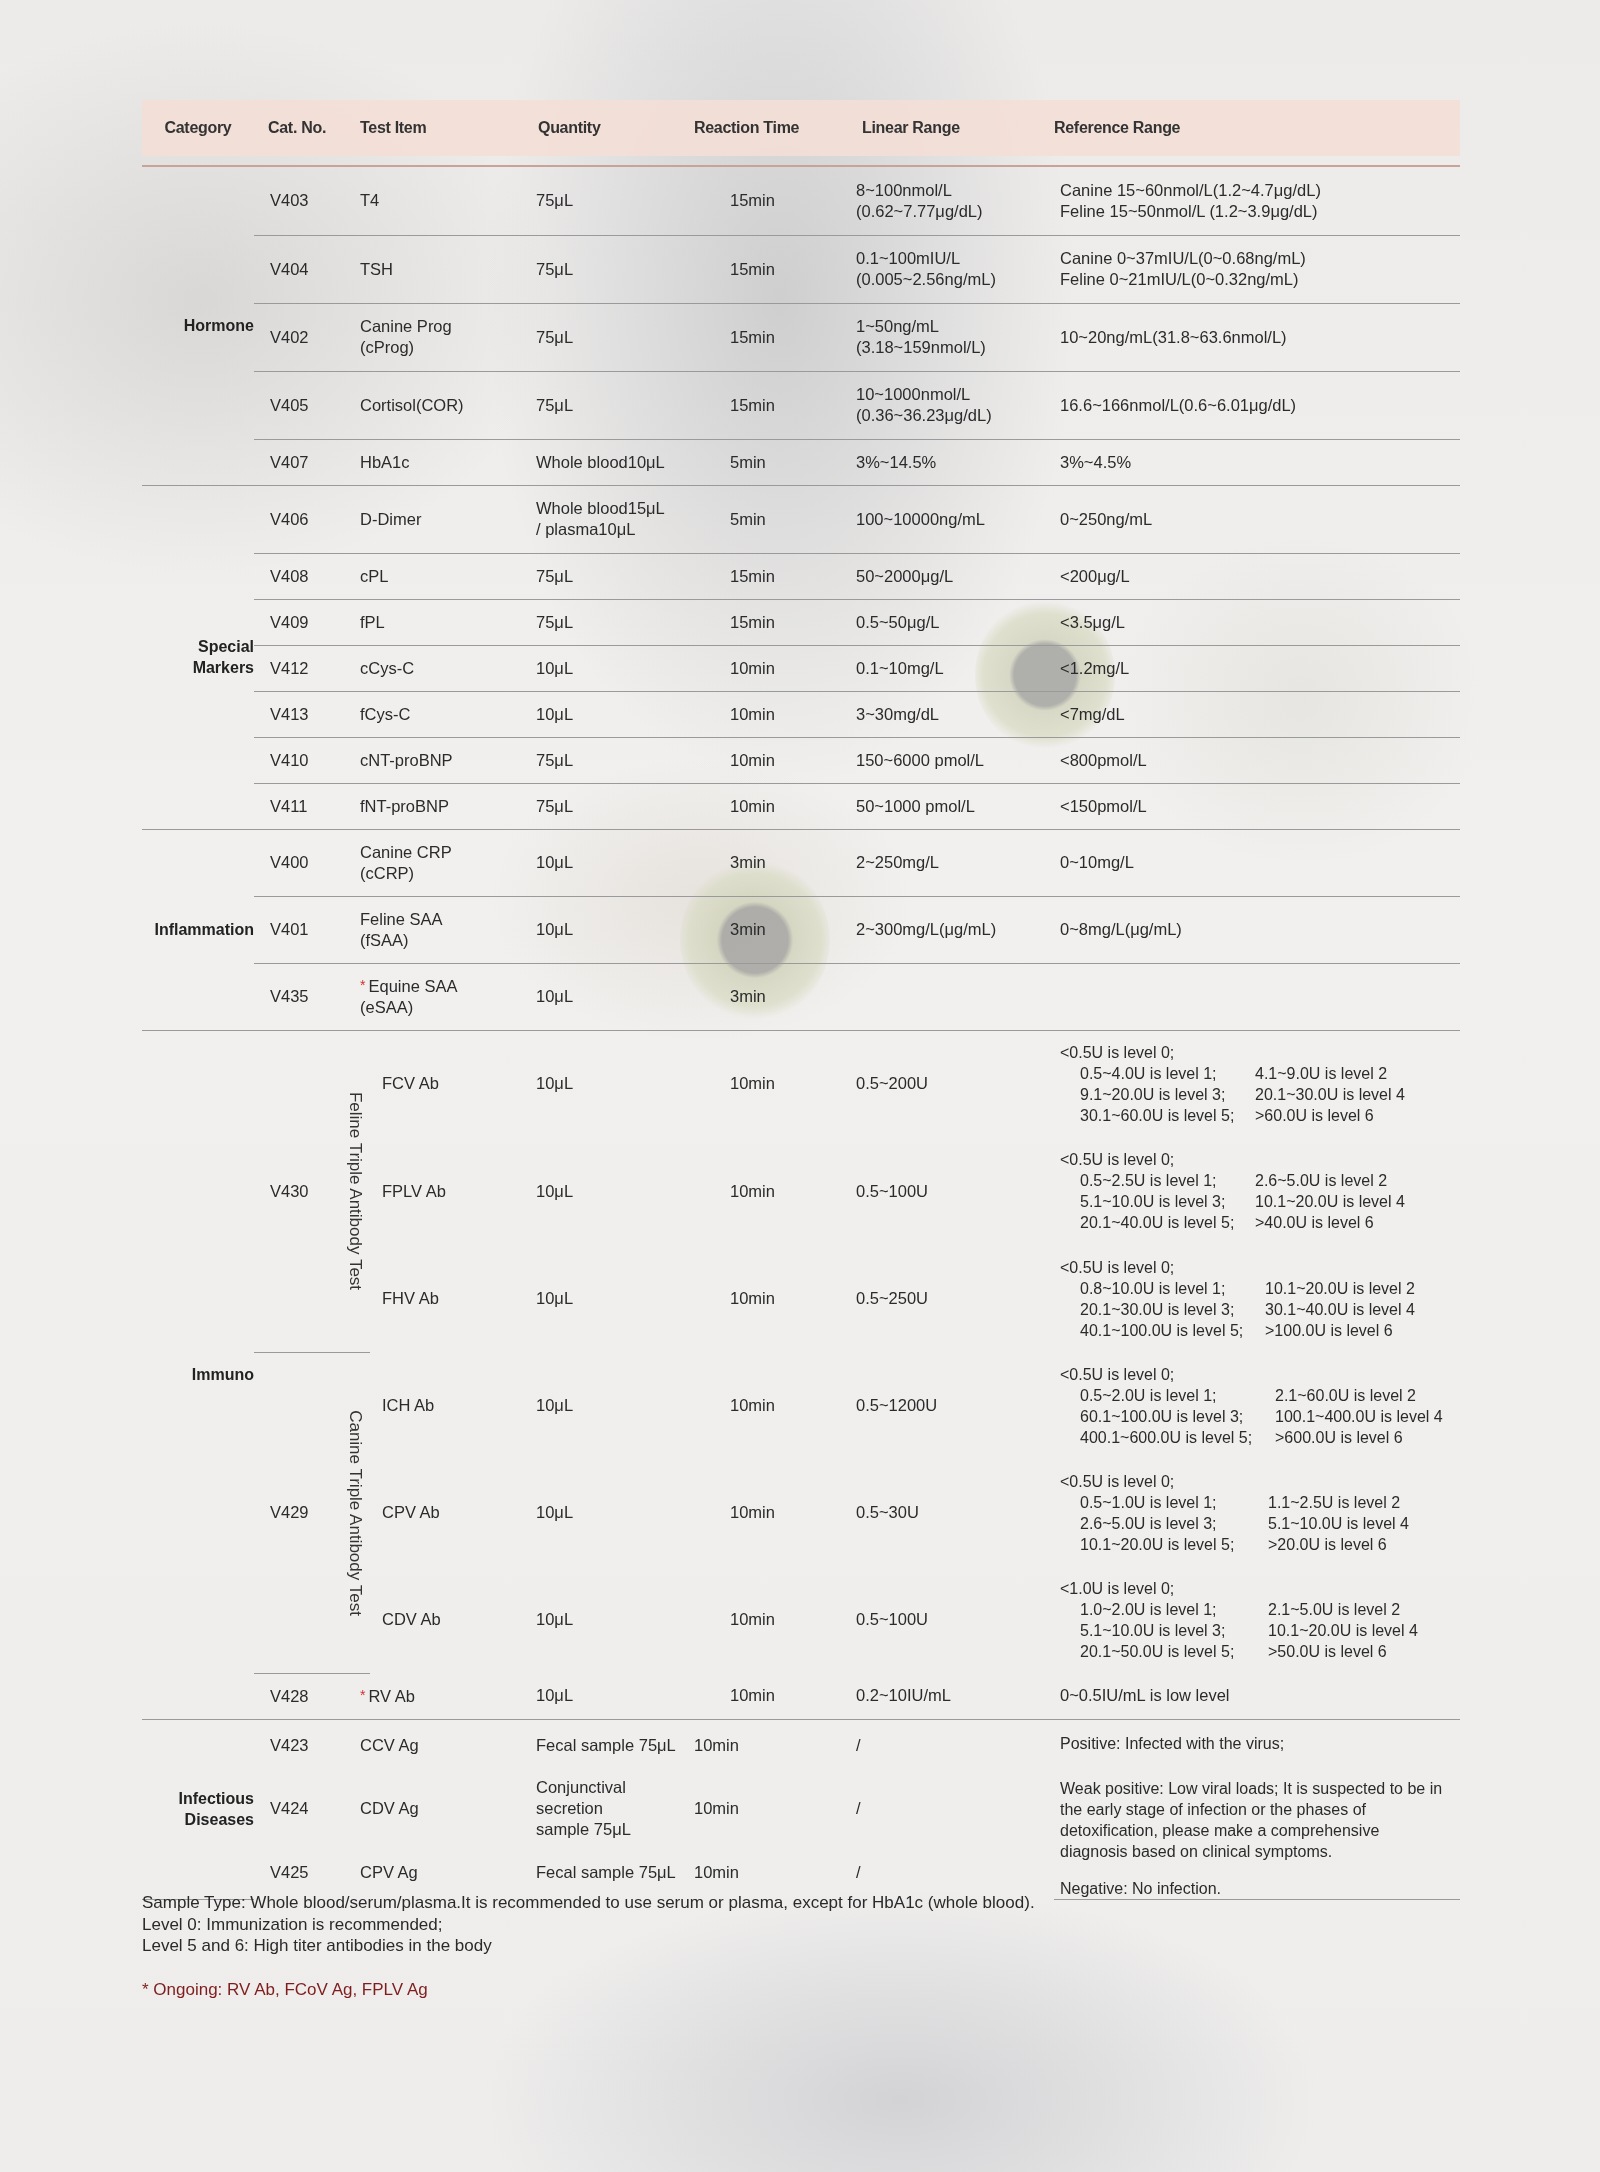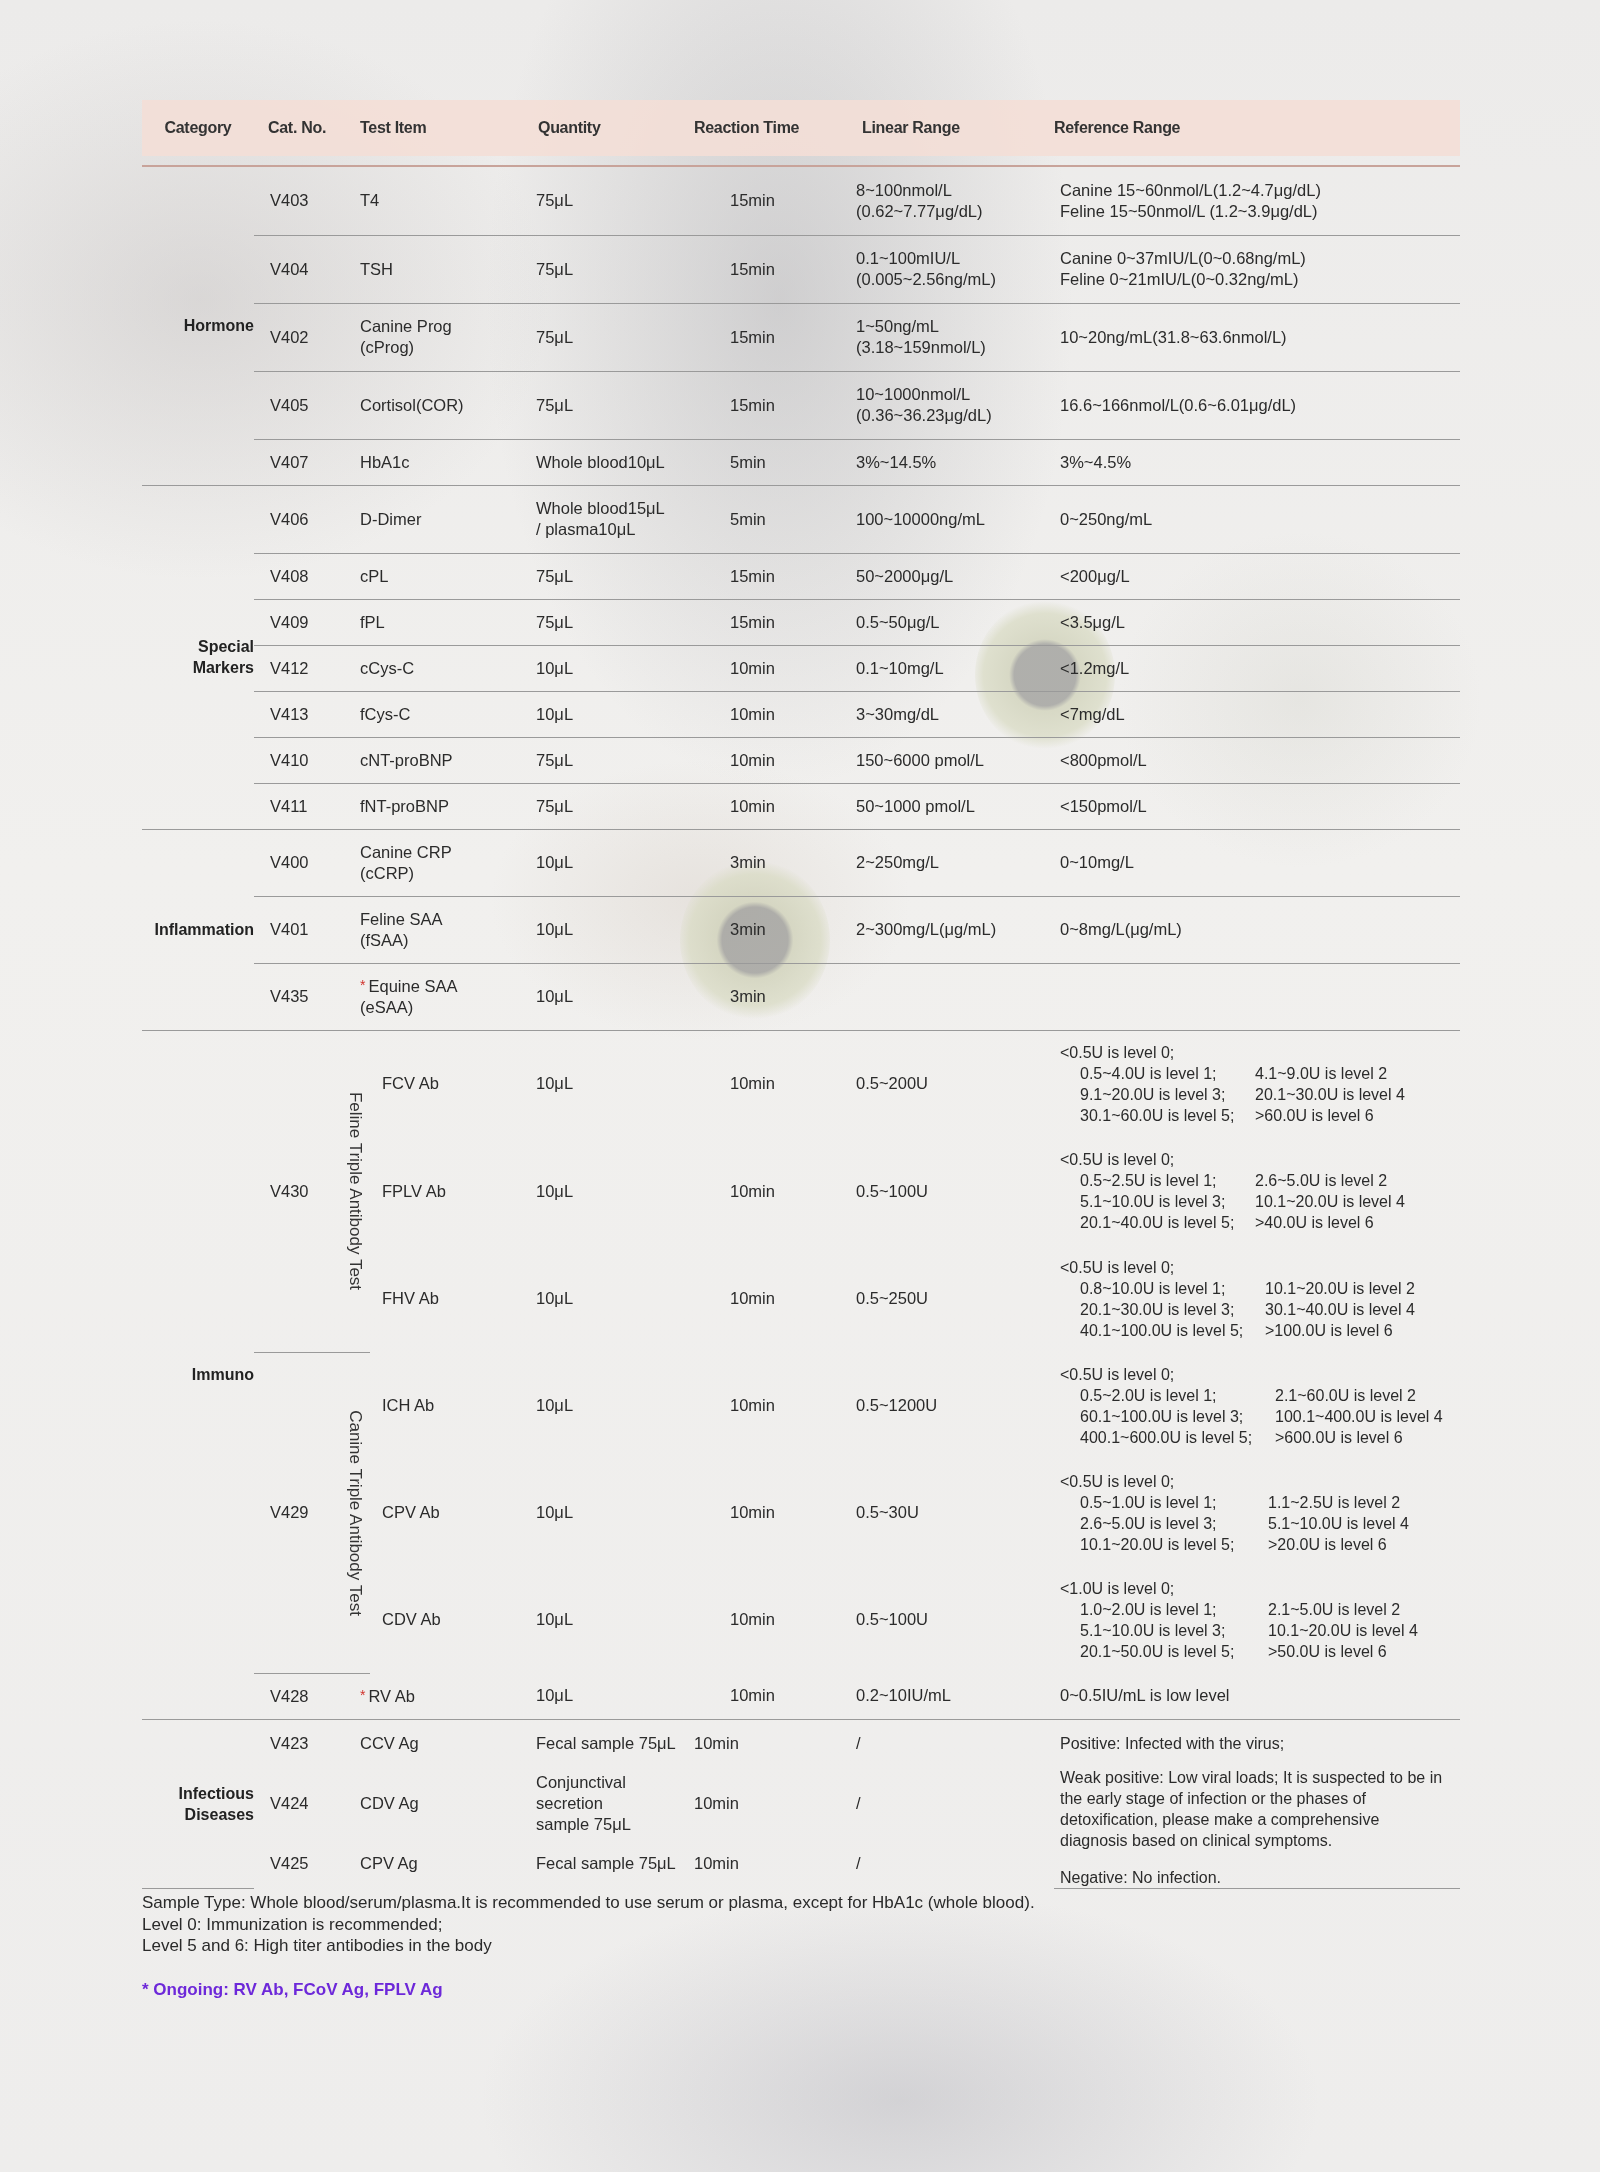--- a/index.html
+++ b/index.html
@@ -53,21 +53,21 @@
   td.vert { position: relative; }
   .vtext {
     position: absolute; left: 50%; top: 50%;
     transform: translate(-50%, -50%) rotate(90deg);
     white-space: nowrap; font-size: 17px; color: #333;
   }
   .lvl { font-size: 16px; line-height: 21px; }
   .lvl .row { display: flex; margin-left: 20px; }
   .infref { font-size: 16px; line-height: 16px; }
   .notes { position: absolute; left: 142px; top: 1892px; font-size: 17px; line-height: 21.5px; color: #2a2a2a; }
-  .ongoing { color: #6d28d9; margin-top: 22px; font-weight: bold; }
+  .ongoing { color: #7f1d1d; margin-top: 22px; }
 </style>
 </head>
 <body>
 
 <div class="eye" style="left:975px;top:600px;width:140px;height:150px;"></div>
 <div class="eye" style="left:680px;top:860px;width:150px;height:160px;"></div>
 
 <div class="page">
 
   <div class="hdr">
@@ -414,21 +414,21 @@
     <tr style="height:46px">
       <td class="cat" rowspan="3" style="white-space:pre-line">Infectious
 Diseases</td>
       <td class="no b">V423</td>
       <td class="item b" colspan="2">CCV Ag</td>
       <td class="qty b">Fecal sample 75μL</td>
       <td class="time b" style="padding-left:10px!important">10min</td>
       <td class="lin b">/</td>
       <td class="ref infref" rowspan="3" style="border-bottom:1.5px solid #9a9a9a;vertical-align:top;padding-top:14px!important;padding-right:10px!important">
         <div style="line-height:20px">Positive: Infected with the virus;</div>
-        <div style="margin-top:13px">Weak positive: Low viral loads; It is suspected to be in the early stage of infection or the phases of detoxification, please make a comprehensive diagnosis based on clinical symptoms.</div>
+        <div style="margin-top:24px">Weak positive: Low viral loads; It is suspected to be in the early stage of infection or the phases of detoxification, please make a comprehensive diagnosis based on clinical symptoms.</div>
         <div style="margin-top:17px;line-height:20px">Negative: No infection.</div>
       </td>
     </tr>
     <tr style="height:67px">
       <td class="no b">V424</td>
       <td class="item b" colspan="2">CDV Ag</td>
       <td class="qty b">
             <div>Conjunctival secretion</div>
             <div>sample 75μL</div>
           </td>

